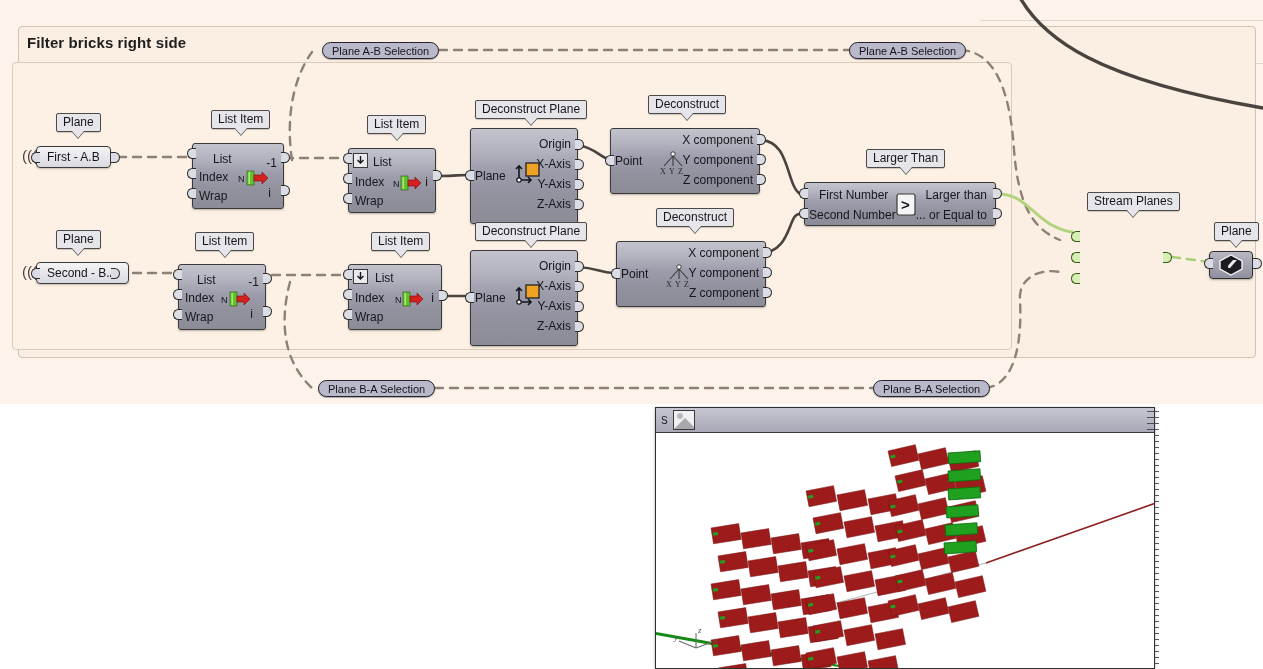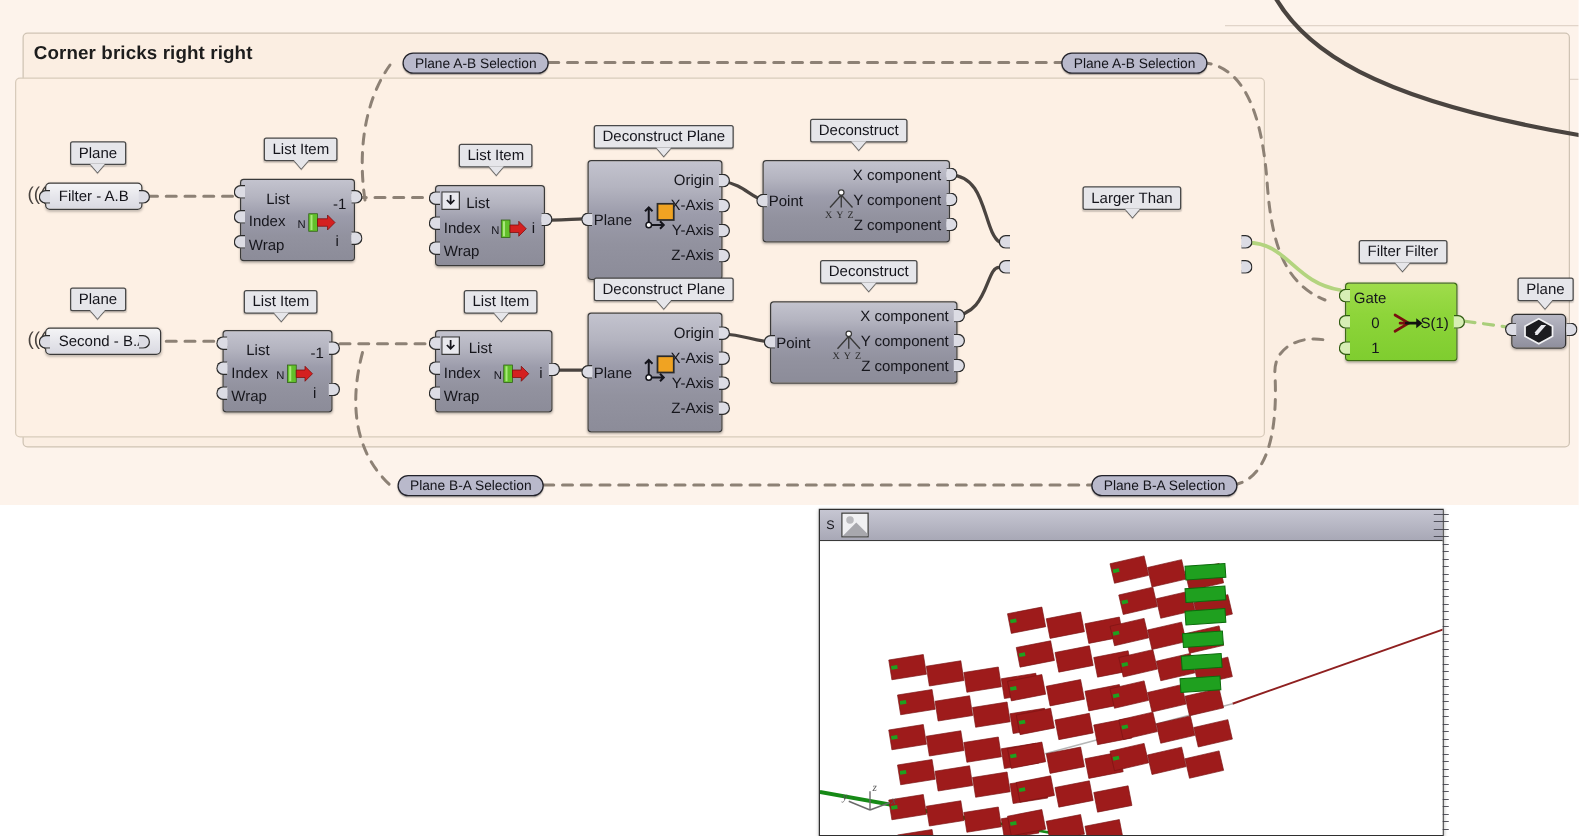--- a/index.html
+++ b/index.html
@@ -184,21 +184,21 @@
 </style>
 </head>
 <body>
 
 <div id="gh-canvas">
 
   <div class="canvas-rule" style="left:980px;top:20px;width:283px;"></div>
   <div class="canvas-rule" style="left:1000px;top:63px;width:263px;"></div>
 
   <div class="gh-group" id="grp-outer" style="left:18px;top:26px;width:1238px;height:332px;"></div>
-  <div class="group-title" id="grp-outer-title" style="left:27px;top:34px;">Corner bricks right right</div>
+  <div class="group-title" id="grp-outer-title" style="left:27px;top:34px;">Filter bricks right side</div>
 
   <div class="gh-group inner" id="grp-inner" style="left:12px;top:62px;width:1000px;height:288px;"></div>
 
   <svg class="wires">
 
     <path class="w-thick" d="M1016,-10 C1040,40 1100,80 1263,108"></path>
 
     <path class="w-dash" d="M292,160 C286,120 292,80 312,52"></path>
     <path class="w-dash" d="M424,50 L849,50"></path>
     <path class="w-dash" d="M961,50 C995,52 1010,90 1014,150 C1018,200 1030,228 1060,240"></path>
@@ -227,21 +227,21 @@
     <path class="w-green-dash" d="M1172,257 L1209,262"></path>
   </svg>
 
   <div class="relay" style="left:322px;top:42px;">Plane A-B Selection</div>
   <div class="relay" style="left:849px;top:42px;">Plane A-B Selection</div>
   <div class="relay" style="left:318px;top:380px;">Plane B-A Selection</div>
   <div class="relay" style="left:873px;top:380px;">Plane B-A Selection</div>
 
   <div class="tag" style="left:56px;top:113px;">Plane</div>
   <div class="squiggle" style="left:22px;top:148px;">(((</div>
-  <div class="param" style="left:36px;top:146px;">Filter - A.B</div>
+  <div class="param" style="left:36px;top:146px;">First - A.B</div>
   <div class="nub in" style="left:31px;top:152px;"></div>
   <div class="nub out" style="left:111px;top:152px;"></div>
 
   <div class="tag" style="left:56px;top:230px;">Plane</div>
   <div class="squiggle" style="left:22px;top:264px;">(((</div>
   <div class="param" style="left:36px;top:262px;">Second - B.A</div>
   <div class="nub in" style="left:31px;top:268px;"></div>
   <div class="nub out" style="left:111px;top:268px;"></div>
 
   <div class="tag" style="left:211px;top:110px;">List Item</div>
@@ -421,39 +421,38 @@
         <text x="20" y="23" font-size="8" fill="#2a2a2a" font-family="Liberation Serif, serif">Z</text>
       </svg>
     </span>
   </div>
   <div class="nub in" style="left:611px;top:268px;"></div>
   <div class="nub out" style="left:763px;top:247px;"></div>
   <div class="nub out" style="left:763px;top:267px;"></div>
   <div class="nub out" style="left:763px;top:287px;"></div>
 
   <div class="tag" style="left:866px;top:149px;">Larger Than</div>
+  <div class="comp" id="lt" style="left:804px;top:182px;width:192px;height:44px;">
+    <span class="p-in" style="left:14px;top:5px;">First Number</span>
+    <span class="p-in" style="left:4px;top:25px;">Second Number</span>
+    <span class="p-out" style="right:8px;top:5px;">Larger than</span>
+    <span class="p-out" style="right:8px;top:25px;">... or Equal to</span>
+    <span class="ico" style="left:91px;top:10px;">
+      <svg width="20" height="23" viewBox="0 0 20 23">
+        <rect x="1" y="1" width="18" height="21" rx="2" fill="#f4f4f6" stroke="#3a3a3a" stroke-width="1.2"></rect>
+        <text x="5" y="17" font-size="15" font-weight="bold" fill="#15151c" font-family="Liberation Sans, sans-serif">&gt;</text>
+      </svg>
+    </span>
+  </div>
   <div class="nub in" style="left:799px;top:188px;"></div>
   <div class="nub in" style="left:799px;top:208px;"></div>
   <div class="nub out" style="left:993px;top:188px;"></div>
   <div class="nub out" style="left:993px;top:208px;"></div>
 
-  <div class="tag" style="left:1087px;top:192px;">Filter Filter</div>
-  <div class="comp green" id="sf" style="left:1076px;top:226px;width:90px;height:63px;">
-    <span class="p-in" style="left:6px;top:4px;">Gate</span>
-    <span class="p-in" style="left:20px;top:24px;">0</span>
-    <span class="p-in" style="left:20px;top:44px;">1</span>
-    <span class="p-out" style="right:6px;top:24px;">S(1)</span>
-    <span class="ico" style="left:37px;top:23px;">
-      <svg width="26" height="17" viewBox="0 0 26 17">
-        <path d="M2,2 L13,8.5 M2,15 L13,8.5 M6,8.5 L13,8.5" stroke="#7a0f0f" stroke-width="2.1" fill="none" stroke-linecap="round"></path>
-        <path d="M11,8.5 L20,8.5" stroke="#111" stroke-width="2.1" stroke-linecap="round"></path>
-        <path d="M19,4.5 l5,4 l-5,4 z" fill="#111"></path>
-      </svg>
-    </span>
-  </div>
+  <div class="tag" style="left:1087px;top:192px;">Stream Planes</div>
   <div class="nub in green" style="left:1071px;top:231px;"></div>
   <div class="nub in green" style="left:1071px;top:252px;"></div>
   <div class="nub in green" style="left:1071px;top:273px;"></div>
   <div class="nub out green" style="left:1163px;top:252px;"></div>
 
   <div class="tag" style="left:1214px;top:222px;">Plane</div>
   <div class="icon-param" style="left:1209px;top:251px;">
     <svg width="26" height="22" viewBox="0 0 26 22">
       <path d="M13,1 L24,7 L24,15 L13,21 L2,15 L2,7 Z" fill="#1c1c20" stroke="#f2f2f4" stroke-width="1.4"></path>
       <path d="M8,14 L15,6 L19,6 L12,14 Z" fill="#e9e9ee"></path>

